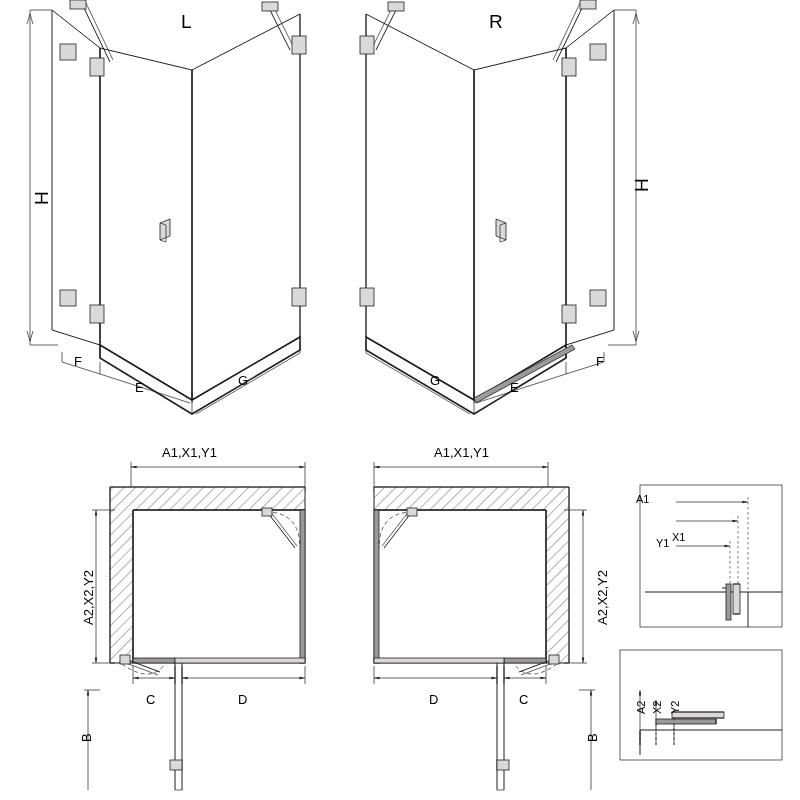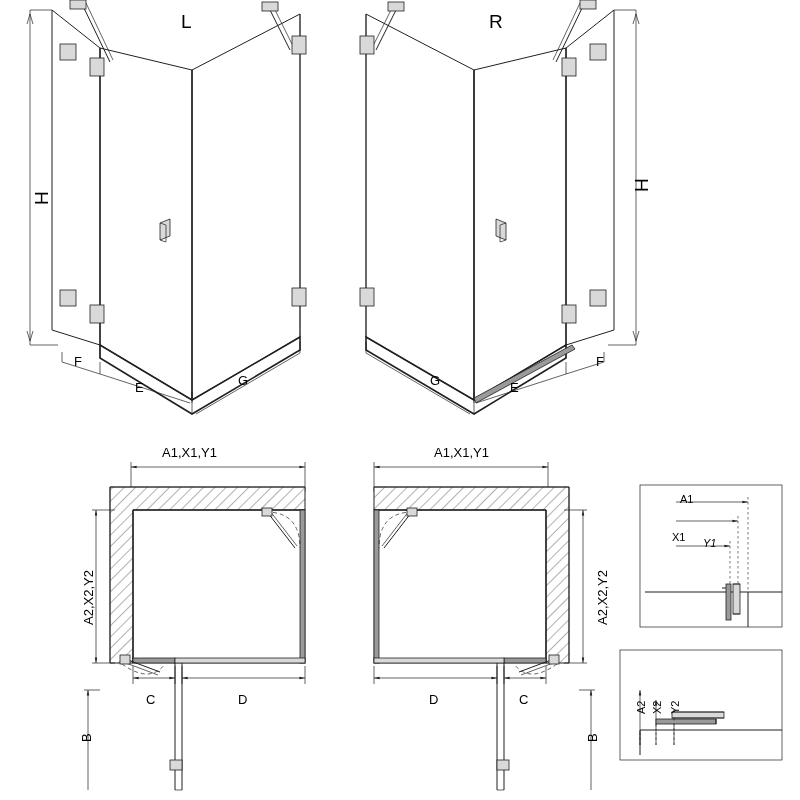--- a/index.html
+++ b/index.html
@@ -331,21 +331,21 @@
   <div class="lbl rot" style="left:596px; top:625px;">A2,X2,Y2</div>
 
   <div class="lbl" style="left:146px; top:693px;">C</div>
   <div class="lbl" style="left:238px; top:693px;">D</div>
   <div class="lbl" style="left:429px; top:693px;">D</div>
   <div class="lbl" style="left:519px; top:693px;">C</div>
 
   <div class="lbl rot" style="left:80px; top:742px;">B</div>
   <div class="lbl rot" style="left:586px; top:742px;">B</div>
 
-  <div class="lbl small" style="left:680px; top:494px;">A1</div>
+  <div class="lbl small" style="left:636px; top:494px;">A1</div>
   <div class="lbl small" style="left:672px; top:532px;">X1</div>
-  <div class="lbl small" style="left:703px; top:538px;font-style:italic;">Y1</div>
+  <div class="lbl small" style="left:656px; top:538px;">Y1</div>
 
   <div class="lbl small rot" style="left:636px; top:714px;">A2</div>
   <div class="lbl small rot" style="left:652px; top:714px;">X2</div>
   <div class="lbl small rot" style="left:670px; top:714px;">Y2</div>
 
 </div>
 
 </body></html>

